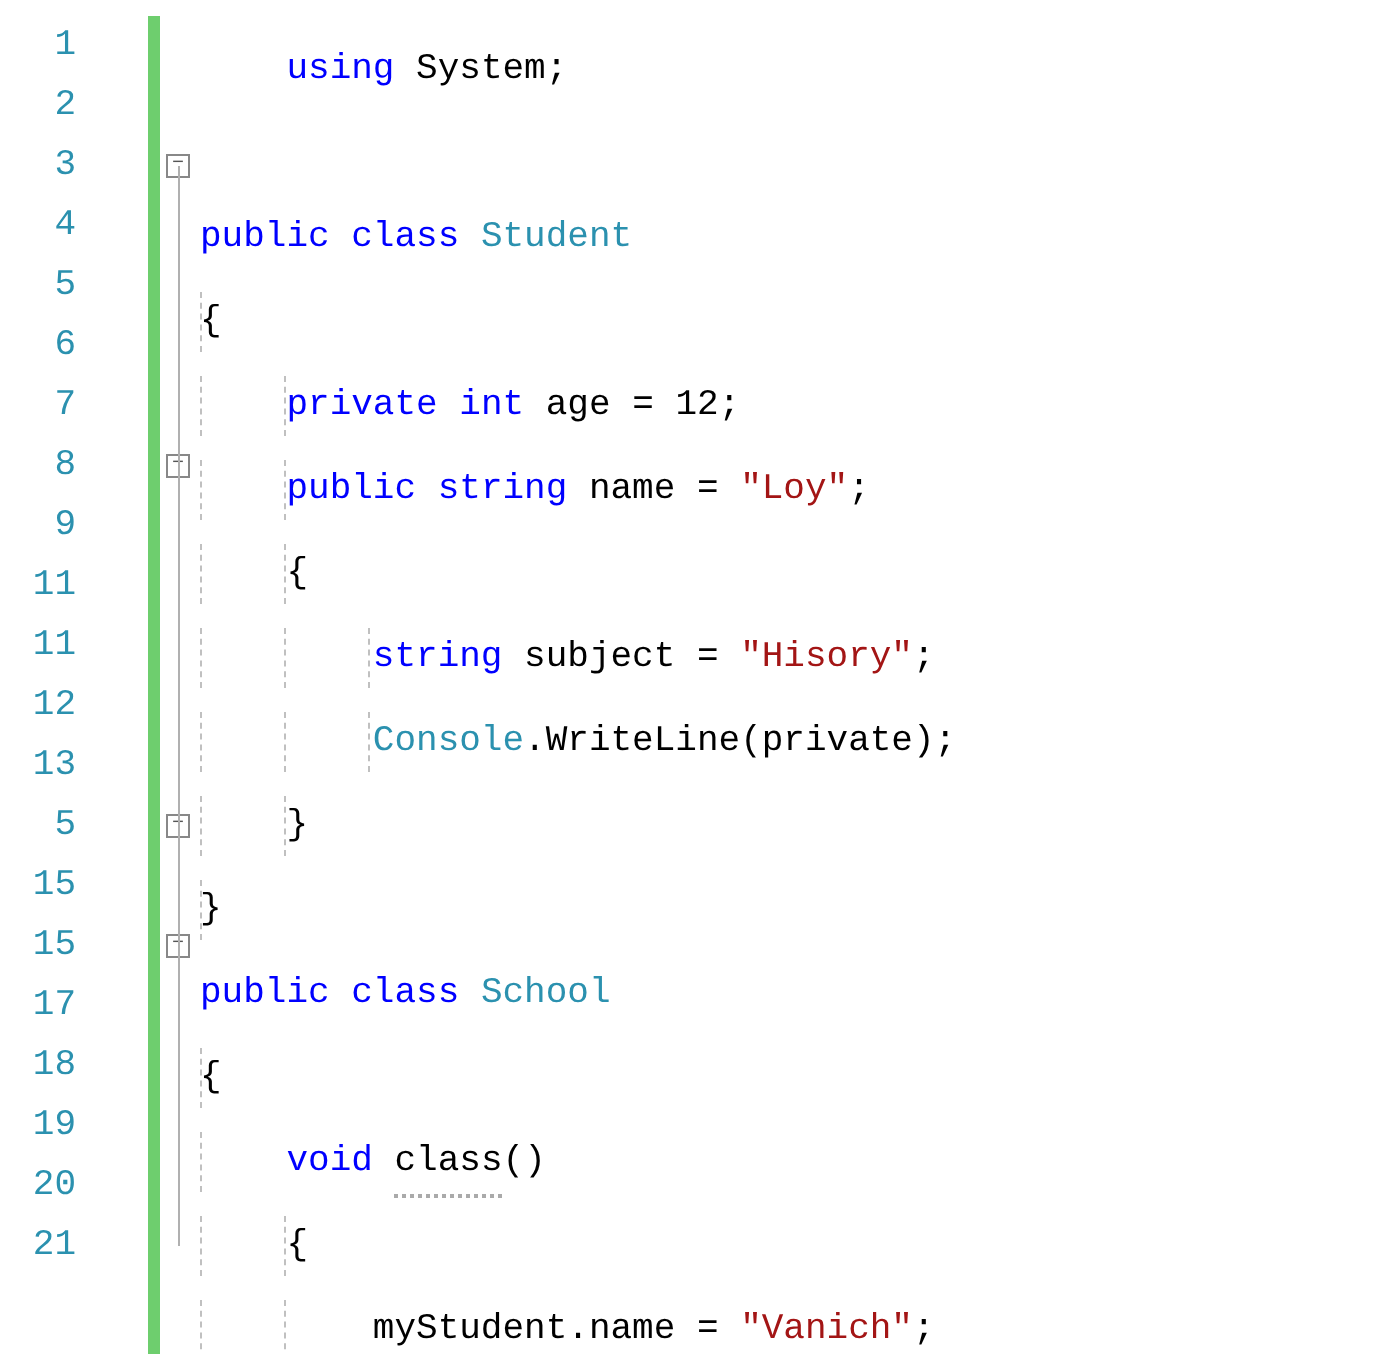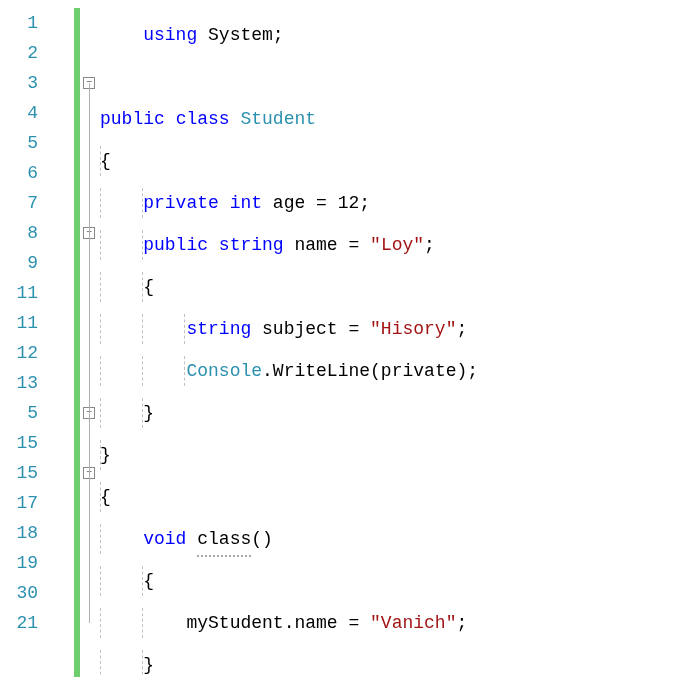--- a/index.html
+++ b/index.html
@@ -93,21 +93,21 @@
       <div class="ln">11</div>
       <div class="ln">11</div>
       <div class="ln">12</div>
       <div class="ln">13</div>
       <div class="ln">5</div>
       <div class="ln">15</div>
       <div class="ln">15</div>
       <div class="ln">17</div>
       <div class="ln">18</div>
       <div class="ln">19</div>
-      <div class="ln">30</div>
+      <div class="ln">20</div>
       <div class="ln">21</div>
     </div>
 
   <div class="marker-col" id="markerCol">
       <div class="mk"></div>
       <div class="mk"></div>
       <div class="mk"></div>
       <div class="mk"></div>
       <div class="mk"></div>
       <div class="mk"></div>
@@ -171,20 +171,21 @@
     <div class="line"><span></span></div>
     <div class="line"><span></span><span class="kw">public</span><span> </span><span class="kw">class</span><span> </span><span class="type">Student</span></div>
     <div class="line"><span class="indent-guide" style="left:0px"></span><span></span><span>{</span></div>
     <div class="line"><span class="indent-guide" style="left:0px"></span><span class="indent-guide" style="left:42px"></span><span>    </span><span class="kw">private</span><span> </span><span class="kw">int</span><span> age = </span><span>12</span><span>;</span></div>
     <div class="line"><span class="indent-guide" style="left:0px"></span><span class="indent-guide" style="left:42px"></span><span>    </span><span class="kw">public</span><span> </span><span class="kw">string</span><span> name = </span><span class="str">"Loy"</span><span>;</span></div>
     <div class="line"><span class="indent-guide" style="left:0px"></span><span class="indent-guide" style="left:42px"></span><span>    </span><span>{</span></div>
     <div class="line"><span class="indent-guide" style="left:0px"></span><span class="indent-guide" style="left:42px"></span><span class="indent-guide" style="left:84px"></span><span>        </span><span class="kw">string</span><span> subject = </span><span class="str">"Hisory"</span><span>;</span></div>
     <div class="line"><span class="indent-guide" style="left:0px"></span><span class="indent-guide" style="left:42px"></span><span class="indent-guide" style="left:84px"></span><span>        </span><span class="type">Console</span><span>.WriteLine(private);</span></div>
     <div class="line"><span class="indent-guide" style="left:0px"></span><span class="indent-guide" style="left:42px"></span><span>    </span><span>}</span></div>
     <div class="line"><span class="indent-guide" style="left:0px"></span><span></span><span>}</span></div>
+    <div class="line"><span></span><span class="kw">public</span><span> </span><span class="kw">class</span><span> </span><span class="type">School</span></div>
     <div class="line"><span class="indent-guide" style="left:0px"></span><span></span><span>{</span></div>
     <div class="line"><span class="indent-guide" style="left:0px"></span><span>    </span><span class="kw">void</span><span> </span><span class="dots">class</span><span>()</span></div>
     <div class="line"><span class="indent-guide" style="left:0px"></span><span class="indent-guide" style="left:42px"></span><span>    </span><span>{</span></div>
     <div class="line"><span class="indent-guide" style="left:0px"></span><span class="indent-guide" style="left:42px"></span><span>        </span><span>myStudent.name = </span><span class="str">"Vanich"</span><span>;</span></div>
     <div class="line"><span class="indent-guide" style="left:0px"></span><span class="indent-guide" style="left:42px"></span><span>    </span><span>}</span></div>
     <div class="line"><span class="indent-guide" style="left:0px"></span><span></span><span>}</span></div>
   </div>
 
 </div>
 

